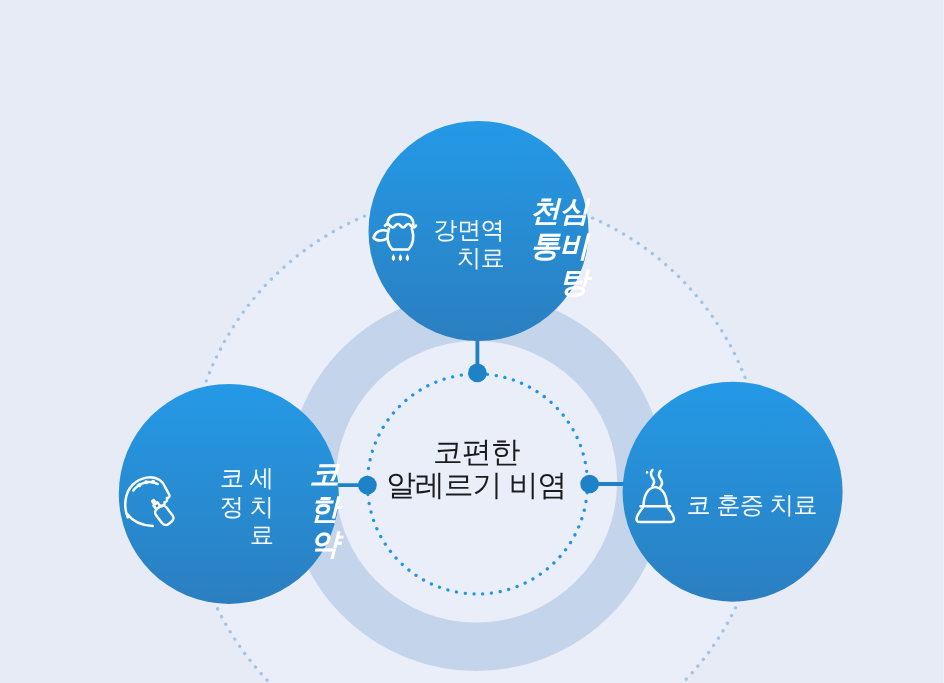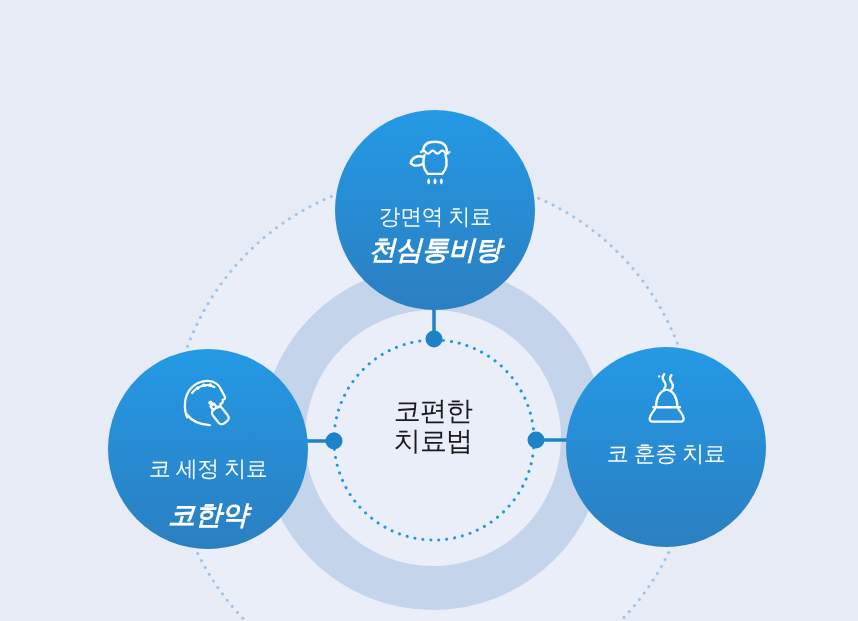--- a/index.html
+++ b/index.html
@@ -5,21 +5,21 @@
   html,body{margin:0;padding:0;}
   body{font-family:"Liberation Sans","DejaVu Sans",sans-serif;}
   .stage{
     position:relative;width:858px;height:621px;overflow:hidden;
     background:#e7ebf5;
   }
   .stage svg.underlay{position:absolute;left:0;top:0;z-index:1;}
   .node{
     position:absolute;z-index:3;width:200px;height:200px;border-radius:50%;
     background:linear-gradient(180deg,#2499e6 0%,#2b7fc0 100%);
-    display:flex;flex-direction:column;align-items:center;
+    display:flex;flex-direction:row;align-items:center;
     box-sizing:border-box;padding-top:24px;text-align:right;
   }
   .node-top{left:335px;top:110px;}
   .node-left{left:108px;top:349px;gap:13px;}
   .node-right{left:566px;top:347px;}
   .node .icon{width:58px;height:58px;margin-bottom:12px;flex:0 0 auto;}
   .node .label{color:rgba(255,255,255,.97);font-size:22px;letter-spacing:-0.5px;line-height:26px;}
   .node .name{color:#ffffff;font-size:27px;font-weight:800;letter-spacing:-0.5px;line-height:32px;margin-top:4px;font-style:italic;}
   .center-title{
     position:absolute;z-index:2;left:283px;top:396px;width:300px;
@@ -49,21 +49,21 @@
     </g>
     <g fill="#1e82c6">
       <circle cx="434" cy="339" r="8.5"></circle>
       <circle cx="334" cy="441" r="8.5"></circle>
       <circle cx="536" cy="440" r="8.5"></circle>
     </g>
   </svg>
 
   <div class="center-title">
     <div>코편한</div>
-    <div>치료법</div>
+    <div>알레르기 비염</div>
   </div>
 
   <div class="node node-top">
     <svg class="icon" viewBox="0 0 64 64" fill="none" stroke="#ffffff" stroke-width="2.6" stroke-linecap="round" stroke-linejoin="round" aria-hidden="true">
 
       <path d="M19,19 C19,11 24,8.5 32,8.5 C40,8.5 45,11 45,19"></path>
 
       <path d="M16.5,20 q2.6,-3.4 5.2,0 q2.6,3.4 5.2,0 q2.6,-3.4 5.2,0 q2.6,3.4 5.2,0 q2.6,-3.4 5.2,0 q2.6,3.4 5.2,0"></path>
 
       <path d="M20.5,23 C18,31 19,38.5 24,44 L40,44 C45,38.5 46,31 43.5,23"></path>

